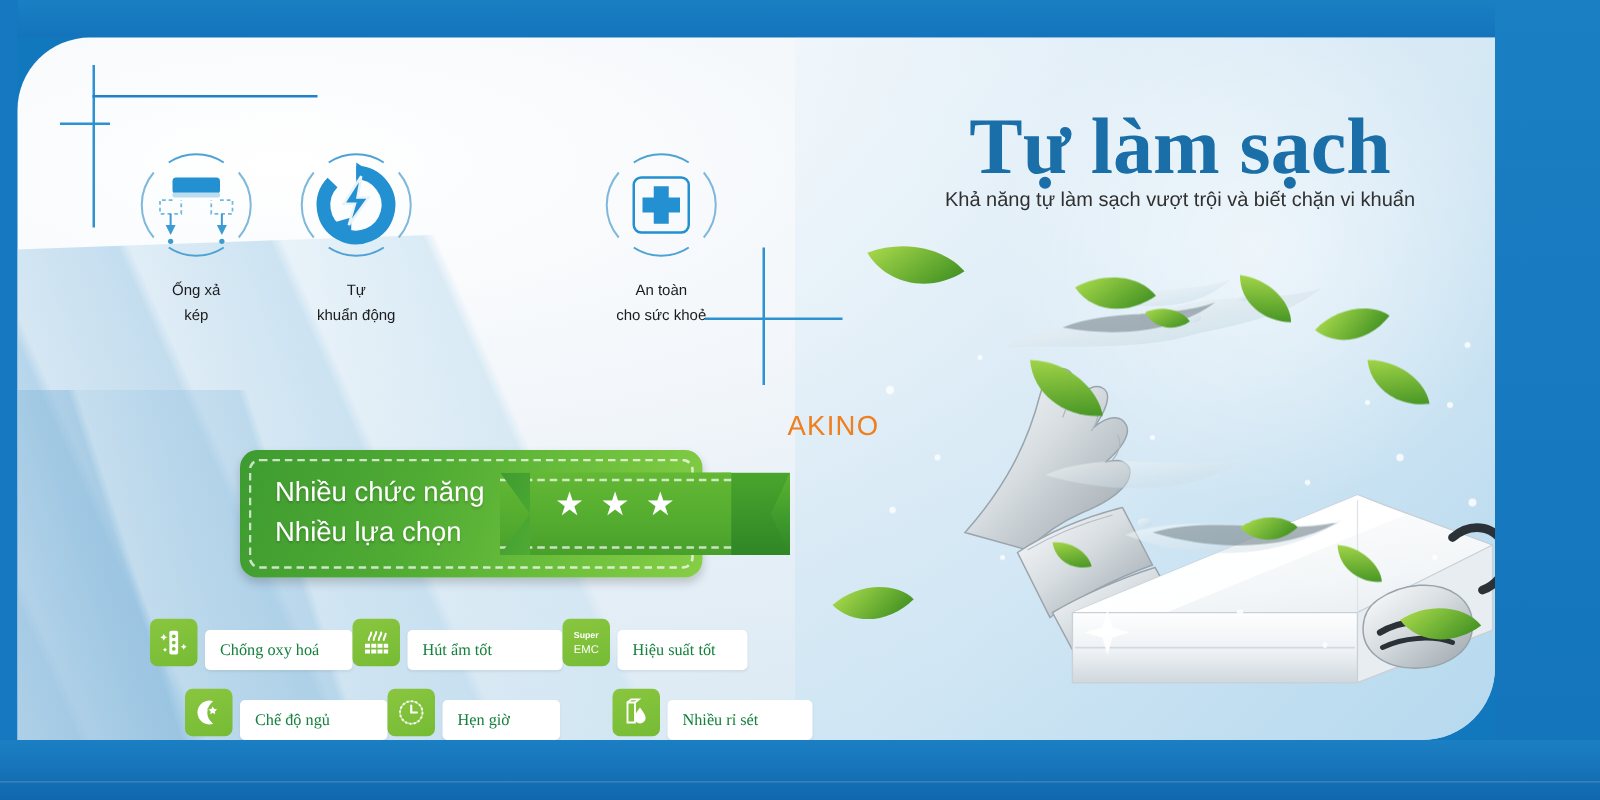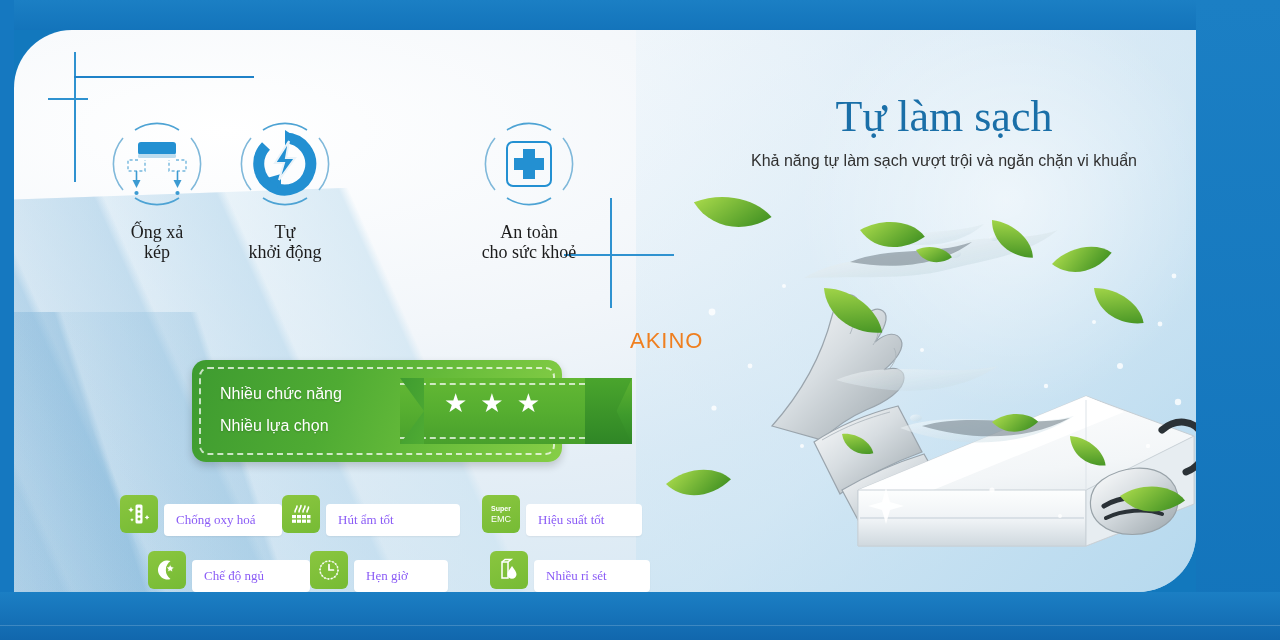--- a/index.html
+++ b/index.html
@@ -49,66 +49,66 @@
   
   .cross{position:absolute;pointer-events:none;}
   .cross .v,.cross .h{position:absolute;background:#2f92d0;}
   .rule{position:absolute;height:2px;background:#1f82c8;}
 
   
   .features{position:absolute;left:78px;top:86px;width:520px;height:170px;}
   .feat{position:absolute;width:130px;text-align:center;}
   .feat .ring{position:relative;width:96px;height:96px;margin:0 auto 10px;}
   .feat .ring svg{position:absolute;left:0;top:0;}
-  .feat .lbl{font-family:Liberation Serif, serif;font-size:18px;line-height:20px;color:#1c1c1c;white-space:pre-line;}
+  .feat .lbl{font-family:Liberation Sans, sans-serif;font-size:12px;line-height:20px;color:#1c1c1c;white-space:pre-line;}
 
   
   .ribbon{position:absolute;left:178px;top:330px;width:440px;height:110px;}
   .ribbon .tail{position:absolute;left:322px;top:18px;width:118px;height:66px;
     background:linear-gradient(180deg,#5fb331 0%,#3f9b2c 55%,#2f8626 100%);
     clip-path:polygon(0 0,100% 0,100% 100%,0 100%,22px 50%);}
   .ribbon .tailend{position:absolute;left:385px;top:18px;width:55px;height:66px;
     background:linear-gradient(180deg,#4aa52d 0%,#2f8626 100%);
     clip-path:polygon(0 0,100% 0,72% 50%,100% 100%,0 100%);}
   .ribbon .plate{position:absolute;left:0;top:0;width:370px;height:102px;border-radius:14px;
     background:linear-gradient(110deg,#3e9b30 0%,#4fab33 38%,#6cbf3c 70%,#86ce46 100%);
     box-shadow:0 4px 8px rgba(0,0,0,.18);}
   .ribbon .plate:before{content:"";position:absolute;left:7px;top:7px;right:7px;bottom:7px;border-radius:9px;
     border:2px dashed rgba(255,255,255,.72);}
-  .ribbon .txt{position:absolute;left:28px;top:18px;color:#fff;font-size:16px;line-height:32px;
+  .ribbon .txt{position:absolute;left:28px;top:18px;color:#fff;font-size:22px;line-height:32px;
     font-family:"Liberation Sans", sans-serif;white-space:pre-line;text-shadow:0 1px 2px rgba(0,0,0,.18);}
   .ribbon .band{position:absolute;left:208px;top:18px;width:185px;height:66px;
     background:linear-gradient(180deg,#63b834 0%,#56ae30 50%,#48a02c 100%);}
   .ribbon .band:before{content:"";position:absolute;left:0;top:5px;right:0;bottom:5px;
     border-top:2px dashed rgba(255,255,255,.7);border-bottom:2px dashed rgba(255,255,255,.7);}
   .ribbon .notch{position:absolute;left:208px;top:18px;width:24px;height:66px;
     background:linear-gradient(110deg,#3e9b30,#4fab33);clip-path:polygon(0 0,100% 0,100% 100%,0 100%,100% 50%);}
   .ribbon .stars{position:absolute;left:252px;top:30px;display:flex;gap:13px;}
   .ribbon .stars span{font-size:26px;line-height:26px;color:#fff;}
   .ribbon .fold{position:absolute;left:318px;top:72px;width:42px;height:18px;
     background:#1f6b1c;opacity:.55;clip-path:polygon(0 0,100% 0,78% 100%,0 100%);}
 
   
   .pills{position:absolute;left:106px;top:462px;width:530px;}
   .pillrow{display:flex;gap:0;margin-bottom:12px;}
   .pill{display:flex;align-items:center;}
   .pill .ic{width:38px;height:38px;border-radius:6px;background:linear-gradient(160deg,#8ac63f 0%,#76bb35 100%);
     display:flex;align-items:center;justify-content:center;flex:0 0 auto;}
   .pill .cap{height:32px;background:#fff;border-radius:4px;display:flex;align-items:center;
-    padding:0 12px;margin-left:6px;font-family:"Liberation Serif", serif;font-size:13px;color:#8b5cf6;white-space:nowrap;
+    padding:0 12px;margin-left:6px;font-family:"Liberation Serif", serif;font-size:13px;color:#15803d;white-space:nowrap;
     box-shadow:0 1px 2px rgba(0,0,0,.06);margin-top:12px;}
   .pill .cap.w1{width:96px;}
   .pill .cap.w2{width:110px;}
   .pill .cap.w3{width:70px;}
   .emc{color:#fff;font-size:9px;line-height:10px;text-align:center;font-family:"Liberation Sans",sans-serif;}
   .emc b{display:block;font-size:7px;font-weight:700;}
 
   
   .headline{position:absolute;left:700px;top:58px;width:460px;text-align:center;}
-  .headline .h1{font-family:"Liberation Serif", serif;font-size:44px;line-height:58px;color:#1a6fa8;font-weight:400;}
+  .headline .h1{font-family:"Liberation Serif", serif;font-size:64px;line-height:58px;color:#1a6fa8;font-weight:700;}
   .headline .sub{font-family:"Liberation Sans", sans-serif;font-size:16px;line-height:22px;color:#303030;margin-top:4px;}
 
   .brand{position:absolute;left:616px;top:298px;font-size:22px;color:#ef7f1f;letter-spacing:1px;
     font-family:"Liberation Sans", sans-serif;text-align:center;}
 
   
   .hero{position:absolute;left:640px;top:160px;width:560px;height:400px;pointer-events:none;}
 </style>
 </head>
 <body>
@@ -170,21 +170,21 @@
             <path d="M82 22 A40 40 0 0 1 82 74" fill="none" stroke="#7fb8da" stroke-width="1.6"></path>
             <path d="M26 14 A40 40 0 0 1 70 14" fill="none" stroke="#4ea3d4" stroke-width="1.6"></path>
             <path d="M26 82 A40 40 0 0 0 70 82" fill="none" stroke="#4ea3d4" stroke-width="1.6"></path>
             <path d="M48 22 A26 26 0 1 1 29 30" fill="none" stroke="#2390d2" stroke-width="11" stroke-linecap="butt"></path>
             <path d="M48 14 L48 30 L60 22 Z" fill="#2390d2"></path>
             <path d="M30 62 L44 74 L44 58 Z" fill="#2390d2"></path>
             <path d="M52 25 L38 47 L47 47 L42 64 L58 42 L49 42 Z" fill="#2390d2" stroke="#eaf3f9" stroke-width="2"></path>
           </svg>
         </div>
         <div class="lbl">Tự
-khởi động</div>
+khuẩn động</div>
       </div>
 
 
       <div class="feat" style="left:372px;top:0;">
         <div class="ring">
           <svg width="96" height="96" viewBox="0 0 96 96">
             <path d="M14 22 A40 40 0 0 0 14 74" fill="none" stroke="#7fb8da" stroke-width="1.6"></path>
             <path d="M82 22 A40 40 0 0 1 82 74" fill="none" stroke="#7fb8da" stroke-width="1.6"></path>
             <path d="M26 14 A40 40 0 0 1 70 14" fill="none" stroke="#4ea3d4" stroke-width="1.6"></path>
             <path d="M26 82 A40 40 0 0 0 70 82" fill="none" stroke="#4ea3d4" stroke-width="1.6"></path>
@@ -225,41 +225,41 @@
               <circle cx="12" cy="12" r="1.5" fill="#7dbe38"></circle>
               <circle cx="12" cy="17" r="1.5" fill="#7dbe38"></circle>
               <path d="M4 5 l.9 1.9 1.9.9 -1.9.9 -.9 1.9 -.9-1.9 -1.9-.9 1.9-.9z" fill="#fff"></path>
               <path d="M20 13 l.8 1.6 1.6.8 -1.6.8 -.8 1.6 -.8-1.6 -1.6-.8 1.6-.8z" fill="#fff"></path>
               <path d="M5 16 l.6 1.2 1.2.6 -1.2.6 -.6 1.2 -.6-1.2 -1.2-.6 1.2-.6z" fill="#fff"></path>
             </svg>
           </div>
           <div class="cap w1">Chống oxy hoá</div>
         </div>
 
-        <div class="pill" style="width:200px;">
+        <div class="pill" style="width:168px;">
           <div class="ic">
             <svg width="24" height="24" viewBox="0 0 24 24">
               <path d="M6 10 C6 7 8 7 8 4" stroke="#fff" stroke-width="1.6" fill="none" stroke-linecap="round"></path>
               <path d="M10 10 C10 6.5 12 6.5 12 3.5" stroke="#fff" stroke-width="1.6" fill="none" stroke-linecap="round"></path>
               <path d="M14 10 C14 7 16 7 16 4" stroke="#fff" stroke-width="1.6" fill="none" stroke-linecap="round"></path>
               <path d="M18 10 C18 7.5 19.5 7.5 19.5 5" stroke="#fff" stroke-width="1.6" fill="none" stroke-linecap="round"></path>
               <rect x="3" y="13" width="4" height="3.2" fill="#fff"></rect>
               <rect x="8" y="13" width="4" height="3.2" fill="#fff"></rect>
               <rect x="13" y="13" width="4" height="3.2" fill="#fff"></rect>
               <rect x="18" y="13" width="3.5" height="3.2" fill="#fff"></rect>
               <rect x="3" y="17.6" width="4" height="3.2" fill="#fff"></rect>
               <rect x="8" y="17.6" width="4" height="3.2" fill="#fff"></rect>
               <rect x="13" y="17.6" width="4" height="3.2" fill="#fff"></rect>
               <rect x="18" y="17.6" width="3.5" height="3.2" fill="#fff"></rect>
             </svg>
           </div>
           <div class="cap w2">Hút ẩm tốt</div>
         </div>
 
-        <div class="pill" style="width:160px;">
+        <div class="pill" style="width:148px;">
           <div class="ic">
             <div class="emc">
               <b>Super</b>
               <span>EMC</span>
             </div>
           </div>
           <div class="cap w2">Hiệu suất tốt</div>
         </div>
       </div>
 
@@ -296,21 +296,21 @@
           <div class="cap w2">Nhiều rỉ sét</div>
         </div>
       </div>
 
     </div>
 
     <div class="brand">AKINO</div>
 
     <div class="headline">
       <div class="h1">Tự làm sạch</div>
-      <div class="sub">Khả năng tự làm sạch vượt trội và ngăn chặn vi khuẩn</div>
+      <div class="sub">Khả năng tự làm sạch vượt trội và biết chặn vi khuẩn</div>
     </div>
 
     <div class="hero">
       <svg width="560" height="400" viewBox="0 0 560 400">
         <defs>
           <linearGradient id="leafG" x1="0" y1="0" x2="1" y2="1">
             <stop offset="0%" stop-color="#a6d84a"></stop>
               <stop offset="100%" stop-color="#3f9022"></stop>
           </linearGradient>
           <linearGradient id="acTop" x1="0" y1="0" x2="0.3" y2="1">

